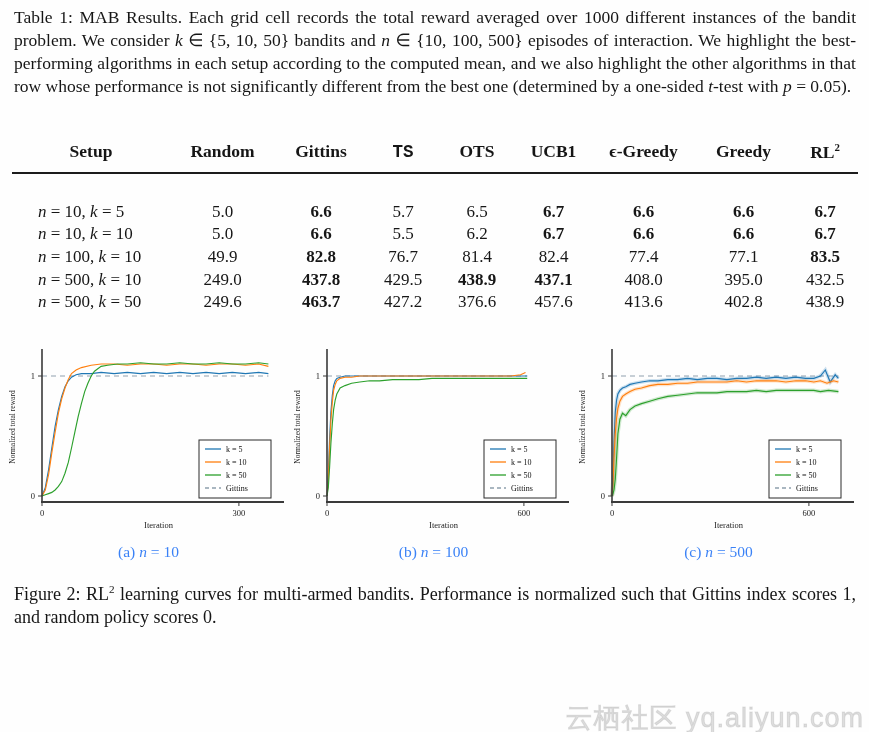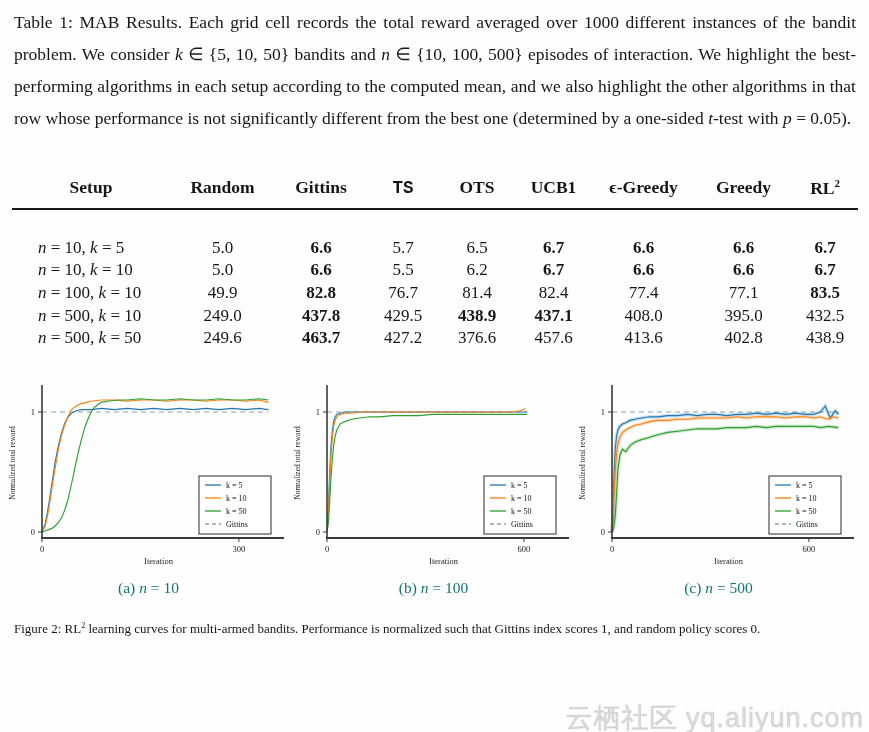--- a/index.html
+++ b/index.html
@@ -6,21 +6,21 @@
   body{
     width:869px;height:732px;overflow:hidden;
     background:#fefefe;color:#161616;
     font-family:"Liberation Serif", serif;
   }
   .page{position:relative;width:869px;height:732px;}
 
   
   .caption-top{
     margin:6px 13px 0 14px;
-    font-size:17.5px;line-height:32px;text-align:justify;
+    font-size:17.5px;line-height:23px;text-align:justify;
   }
   .caption-top i, .figure-caption i, .panel-caption i, td i{font-style:italic;}
 
   
   table.results{
     border-collapse:collapse;table-layout:fixed;
     margin:37px 0 0 12px;width:846px;
   }
   table.results th{
     font-weight:bold;font-size:17.5px;text-align:center;
@@ -32,26 +32,26 @@
   }
   table.results td.setup{text-align:left;padding-left:26px;}
   table.results tbody tr.first td{padding-top:27px;}
   table.results td.best{font-weight:bold;}
   sup{font-size:0.62em;}
 
   
   .figures{display:flex;margin:28px 0 0 6px;}
   .panel{width:285px;flex:0 0 285px;}
   .panel svg{display:block;}
-  .panel-caption{text-align:center;font-size:15.5px;margin-top:9px;color:#0f766e;}
+  .panel-caption{text-align:center;font-size:15.5px;margin-top:9px;color:#3b82f6;}
 
   
   .figure-caption{
     margin:17px 13px 16px 14px;
-    font-size:13px;line-height:23px;text-align:justify;
+    font-size:18px;line-height:23px;text-align:justify;
   }
 
   
   .watermark{
     position:absolute;right:5px;bottom:2px;
     font-family:"Liberation Sans", sans-serif;
     font-size:27px;letter-spacing:1px;white-space:nowrap;
     color:rgba(175,175,175,0.40);
     -webkit-text-stroke:1px rgba(160,160,160,0.28);
   }

